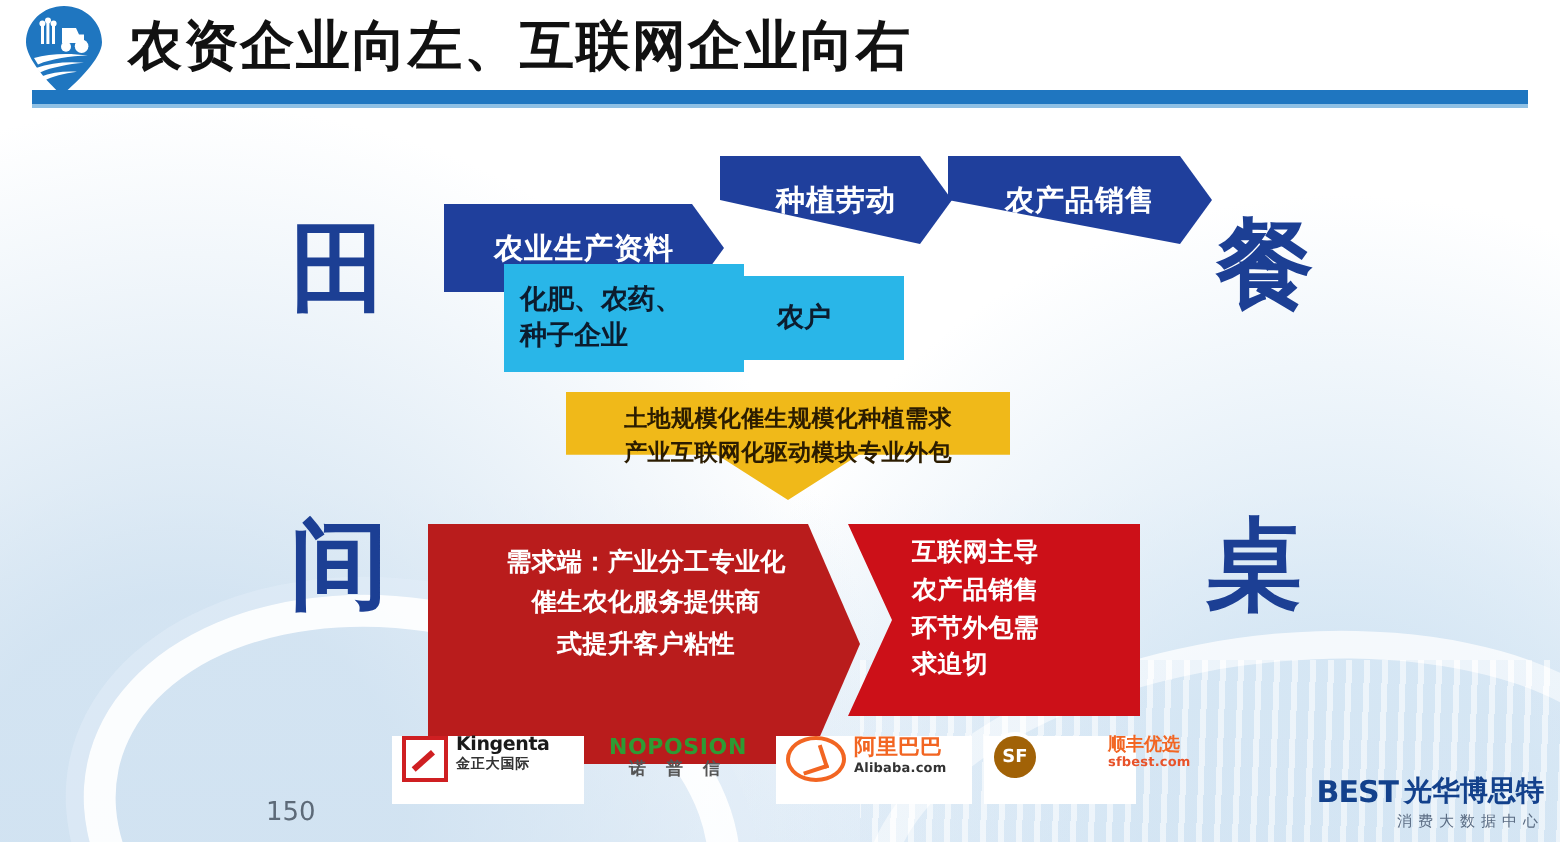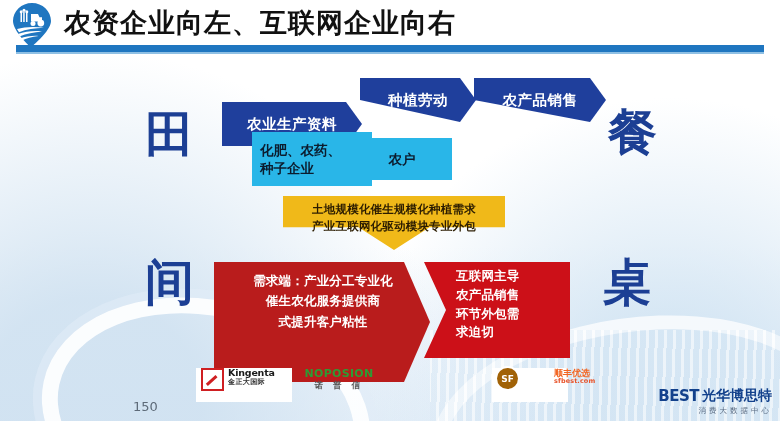--- a/index.html
+++ b/index.html
@@ -267,20 +267,27 @@
       </div>
     </div>
 
     <div class="logo-card" id="logo-noposion">
       <div class="np-wrap">
         <div class="np-en">NOPOSION</div>
         <div class="np-cn">诺 普 信</div>
       </div>
     </div>
 
+    <div class="logo-card" id="logo-alibaba">
+      <div class="ali-mark"></div>
+      <div class="ali-text">
+        <div class="ali-cn">阿里巴巴</div>
+        <div class="ali-en">Alibaba.com</div>
+      </div>
+    </div>
 
     <div class="logo-card" id="logo-sfbest">
       <div class="sf-mark">SF</div>
       <div class="sf-text">
         <div class="sf-cn">顺丰优选</div>
         <div class="sf-en">sfbest.com</div>
       </div>
     </div>
 
   </div>

